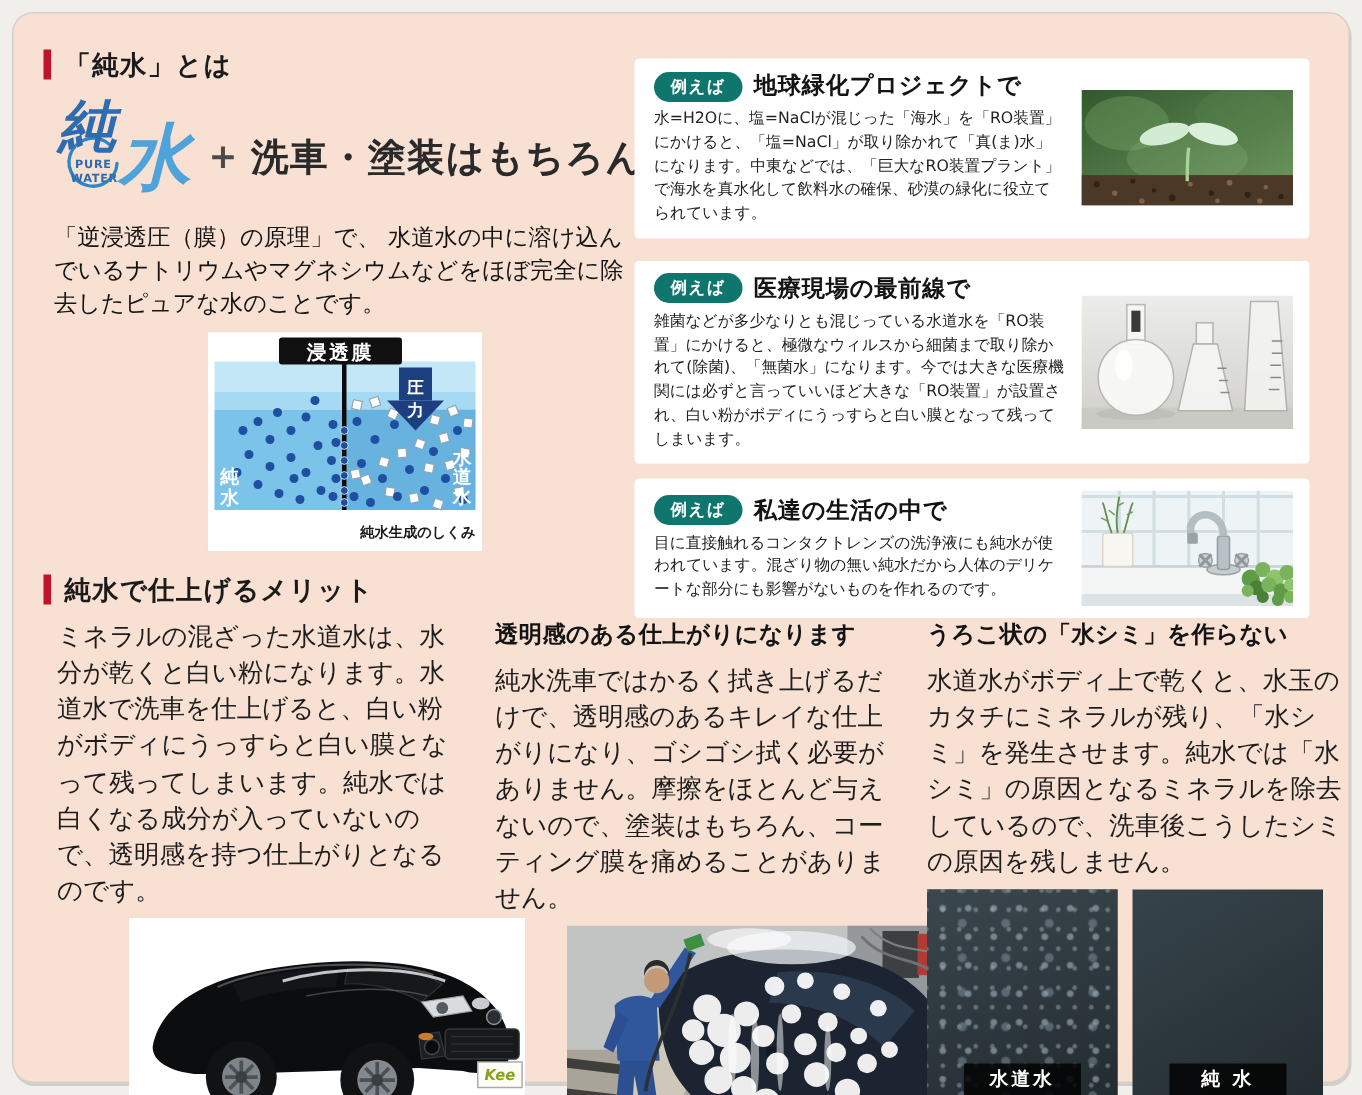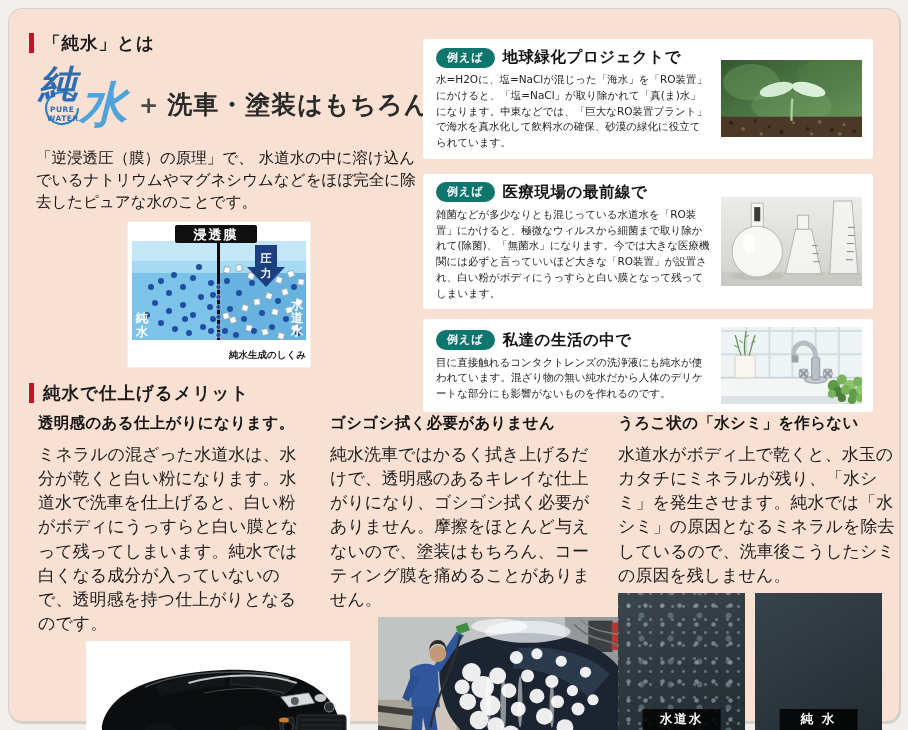--- a/index.html
+++ b/index.html
@@ -29,21 +29,21 @@
   .logo-pure{position:absolute;left:11px;top:44px;font-size:7.5px;font-weight:bold;color:#2e6cb0;letter-spacing:.5px;}
   .logo-water{position:absolute;left:8px;top:53px;font-size:7.5px;font-weight:bold;color:#2e6cb0;letter-spacing:.5px;}
   .logo-arc{position:absolute;left:0px;top:28px;}
   .logo-plus{font-size:23px;font-weight:bold;color:#4a4a4a;margin:8px 9px 0 8px;}
   .logo-suffix{font-size:25px;font-weight:bold;color:#2a2a2a;letter-spacing:1px;margin-top:6px;}
 
   .intro-desc{
     position:absolute;left:27px;top:138px;width:382px;
     font-size:15.5px;line-height:1.43;color:#141414;margin:0;
   }
-  .diagram-wrap{position:absolute;left:118px;top:212px;width:184px;height:147px;}
+  .diagram-wrap{position:absolute;left:129px;top:212px;width:184px;height:147px;}
 
   
   .cards{position:absolute;left:414px;top:30px;width:450px;display:flex;flex-direction:column;}
   .card{
     background:#ffffff;border-radius:3px;display:flex;align-items:center;
     padding:8px 11px 8px 13px;box-sizing:border-box;gap:10px;
   }
   .card.c1{min-height:98px;margin-bottom:15px;}
   .card.c2{min-height:109px;margin-bottom:10px;}
   .card.c3{min-height:90px;}
@@ -376,21 +376,20 @@
   </div>
 
   <div class="sec-heading" id="heading2">
     <span class="bar"></span>
     <span class="txt">純水で仕上げるメリット</span>
   </div>
 
   <div class="benefits">
 
     <div class="bcol bcol1">
-      <p class="btitle">透明感のある仕上がりになります。</p>
       <p class="btext">ミネラルの混ざった水道水は、水分が乾くと白い粉になります。水道水で洗車を仕上げると、白い粉がボディにうっすらと白い膜となって残ってしまいます。純水では白くなる成分が入っていないので、透明感を持つ仕上がりとなるのです。</p>
       <div class="bphoto">
         <svg width="264" height="147" viewBox="0 0 268 147" preserveAspectRatio="none">
           <rect width="268" height="147" fill="#ffffff"></rect>
           <ellipse cx="140" cy="130" rx="118" ry="9" fill="#e0e0e0"></ellipse>
           <path d="M16,86 C20,62 44,44 84,36 C128,27 178,26 210,36 C236,44 252,60 256,76 C258,84 258,92 256,97 L250,100 C243,104 233,104 226,102 L196,100 L70,104 L44,104 C28,102 16,96 16,86 Z" fill="#0c0d0e"></path>
           <path d="M60,46 C96,30 170,26 206,38" stroke="#4a4f54" stroke-width="1.5" fill="none"></path>
           <path d="M148,34 C176,32 198,36 212,44 L198,56 C182,47 162,43 146,44 Z" fill="#16181b" stroke="#2e3338" stroke-width="0.8"></path>
           <path d="M70,44 C96,36 128,33 142,34 L140,46 C116,46 92,50 76,56 Z" fill="#131519"></path>
           <circle cx="76" cy="106" r="24" fill="#111213"></circle>
@@ -426,21 +425,21 @@
           <polygon points="196,78 210,76 214,92 198,94" fill="#1c1f22" stroke="#33383d" stroke-width="0.8"></polygon>
           <circle cx="205" cy="86" r="5" fill="#0a0b0c" stroke="#44494e"></circle>
           <ellipse cx="201" cy="79" rx="5" ry="2.5" fill="#c77c2e"></ellipse>
           <rect x="236" y="96" width="30" height="17" fill="#fdfcf5" stroke="#aaaaaa"></rect>
           <text x="251" y="108" text-anchor="middle" font-size="10" font-weight="bold" fill="#86a31d" font-style="italic">Kee</text>
         </svg>
       </div>
     </div>
 
     <div class="bcol bcol2">
-      <p class="btitle">ゴシゴシ拭く必要がありません</p>
+      <p class="btitle">透明感のある仕上がりになります</p>
       <p class="btext">純水洗車ではかるく拭き上げるだけで、透明感のあるキレイな仕上がりになり、ゴシゴシ拭く必要がありません。摩擦をほとんど与えないので、塗装はもちろん、コーティング膜を痛めることがありません。</p>
       <div class="bphoto">
         <svg width="258" height="150" viewBox="0 0 276 163" preserveAspectRatio="none">
           <rect width="276" height="163" fill="#c2c4c4"></rect>
           <rect x="200" y="0" width="76" height="60" fill="#96999b"></rect>
           <rect x="225" y="4" width="26" height="34" fill="#3c4043"></rect>
           <rect x="250" y="6" width="7" height="30" fill="#b23a35"></rect>
           <path d="M210,8 C230,30 250,20 268,40" stroke="#6e7275" stroke-width="2" fill="none"></path>
           <path d="M216,2 C236,24 262,12 274,28" stroke="#7d8184" stroke-width="1.5" fill="none"></path>
           <rect x="0" y="90" width="276" height="73" fill="#a9a49a"></rect>

